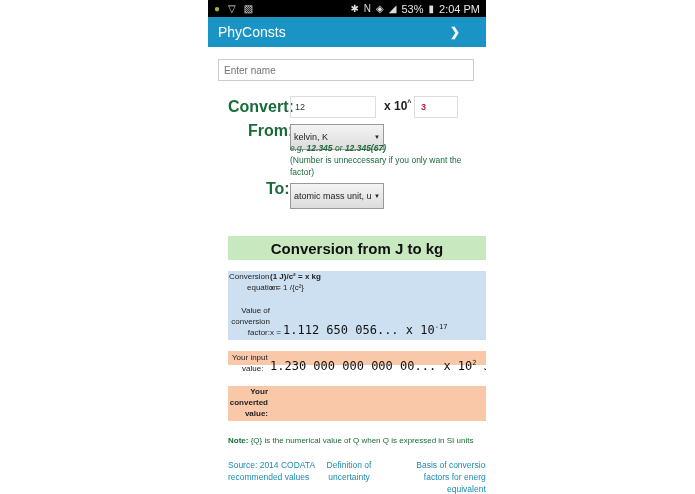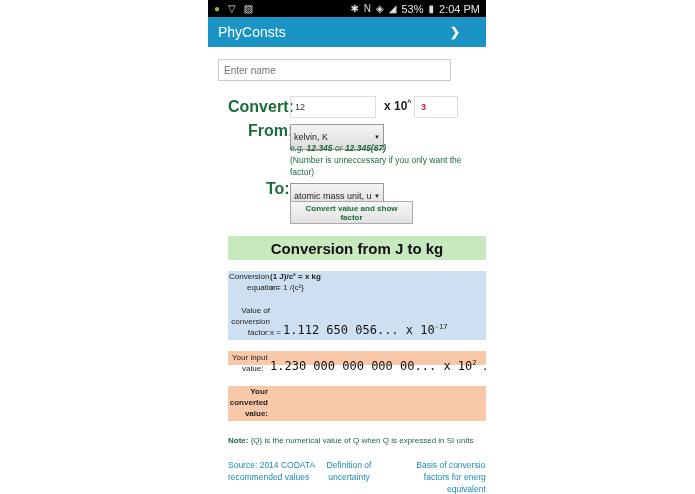--- a/index.html
+++ b/index.html
@@ -5,21 +5,21 @@
   html, body { margin:0; padding:0; background:#ffffff; }
   body { width:695px; height:494px; position:relative; overflow:hidden; font-family:"Liberation Sans", sans-serif; }
   .phone { position:absolute; left:208px; top:0; width:278px; height:494px; background:#fff; overflow:hidden; }
   .statusbar { height:17px; background:#000; color:#e8e8e8; font-size:11px; display:flex; align-items:center; padding:0 6px; box-sizing:border-box; }
   .sb-left { display:flex; gap:8px; align-items:center; }
   .sb-right { margin-left:auto; display:flex; gap:5px; align-items:center; }
   .sb-icon { font-size:10px; color:#ddd; }
   .android { color:#8dbb3c; }
   .appbar { height:30px; background:#1a94c4; color:#fff; display:flex; align-items:center; padding:0 10px; box-sizing:border-box; font-size:14px; }
   .appbar .chev { margin-left:auto; font-size:12px; font-weight:bold; margin-right:16px; }
-  .name-input { position:absolute; left:10px; top:59px; width:233px; height:22px; border:1px solid #ccc; box-sizing:border-box; font-size:10px; color:#888; padding:4px 5px; font-family:"Liberation Sans", sans-serif; }
+  .name-input { position:absolute; left:10px; top:59px; width:256px; height:22px; border:1px solid #ccc; box-sizing:border-box; font-size:10px; color:#888; padding:4px 5px; font-family:"Liberation Sans", sans-serif; }
   .lbl { position:absolute; color:#1b6b3a; font-weight:bold; }
   .convert-lbl { left:20px; top:98px; font-size:16px; }
   .from-lbl { left:40px; top:122px; font-size:16px; }
   .to-lbl { left:58px; top:180px; font-size:16px; }
   .num-input { position:absolute; left:82px; top:96px; width:86px; height:22px; border:1px solid #ddd; box-sizing:border-box; font-size:9px; padding:5px 4px; color:#333; }
   .x10 { position:absolute; left:176px; top:99px; font-size:12px; font-weight:bold; color:#222; }
   .x10 sup { font-size:7px; }
   .exp-input { position:absolute; left:206px; top:96px; width:44px; height:22px; border:1px solid #ddd; box-sizing:border-box; font-size:9px; padding:5px 6px; color:#c0203a; font-weight:bold; }
   .select { position:absolute; height:12px; border:1px solid #999; background:linear-gradient(#f4f4f4,#dcdcdc); font-size:9px; color:#222; box-sizing:border-box; padding:12px 3px; line-height:10px; display:flex; align-items:center; }
   .select .arr { margin-left:auto; font-size:6px; }
@@ -85,21 +85,20 @@
     <b class="ital">12.345(67)</b><br>
     <span>(Number is unneccessary if you only want the factor)</span>
   </div>
 
   <span class="lbl to-lbl">To:</span>
   <div class="select to-sel">
     <span>atomic mass unit, u</span>
     <span class="arr">▼</span>
   </div>
 
-  <button class="convert-btn">Convert value and show factor</button>
 
   <div class="conv-title">Conversion from J to kg</div>
 
   <div class="blue-box">
     <div class="small" style="left:1px;top:0px;"><span>Conversion</span><br><span style="padding-left:18px">equation:</span></div>
     <div class="small" style="left:42px;top:0px;font-weight:bold;">(1 J)/c² = x kg</div>
     <div class="small" style="left:42px;top:11px;">x = 1 /{c²}</div>
     <div class="small" style="left:0px;top:34px;text-align:right;width:42px;"><span>Value of</span><br><span>conversion</span><br><span>factor:</span></div>
     <div class="small" style="left:42px;top:56px;">x =</div>
     <div class="mono" style="left:55px;top:52px;"><span>1.112 650 056... x 10</span><sup>-17</sup></div>

